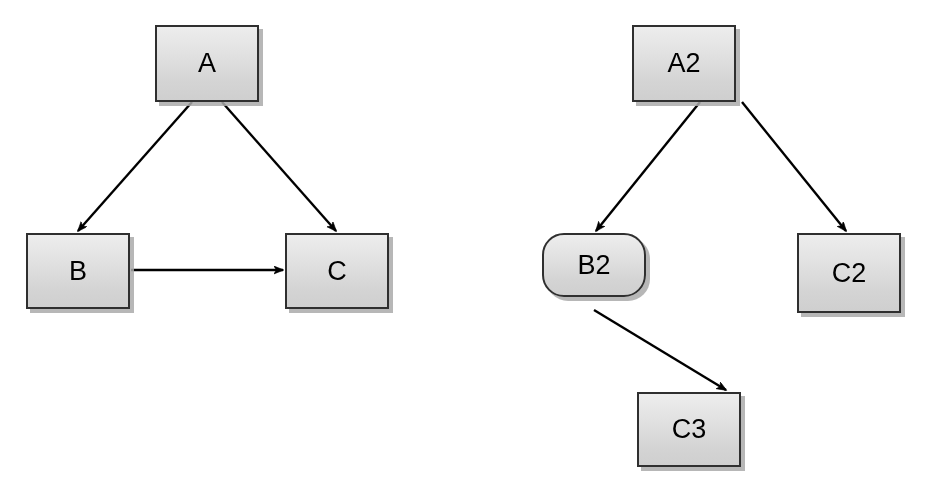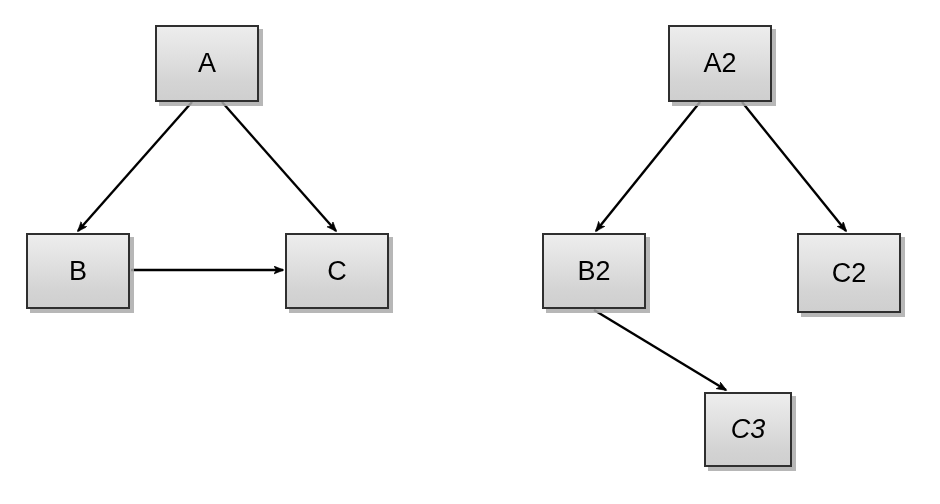--- a/index.html
+++ b/index.html
@@ -78,27 +78,27 @@
         <span class="node-label">A</span>
       </div>
       <div class="node" style="left: 26px; top: 233px; width: 104px; height: 76px;">
         <span class="node-label">B</span>
       </div>
       <div class="node" style="left: 285px; top: 233px; width: 104px; height: 76px;">
         <span class="node-label">C</span>
       </div>
     </div>
   <div id="nodes-right">
-      <div class="node" style="left: 668px; top: 25px; width: 104px; height: 77px;">
+      <div class="node" style="left: 632px; top: 25px; width: 104px; height: 77px;">
         <span class="node-label">A2</span>
       </div>
-      <div class="node" style="left: 542px; top: 233px; width: 104px; height: 76px;">
+      <div class="node" style="left: 542px; top: 233px; width: 104px; height: 64px; border-radius: 22px;">
         <span class="node-label">B2</span>
       </div>
       <div class="node" style="left: 797px; top: 233px; width: 104px; height: 80px;">
         <span class="node-label">C2</span>
       </div>
-      <div class="node" style="left: 704px; top: 392px; width: 88px; height: 75px; font-style: italic;">
+      <div class="node" style="left: 637px; top: 392px; width: 104px; height: 75px;">
         <span class="node-label">C3</span>
       </div>
     </div>
 
 </div>
 
 </body></html>

